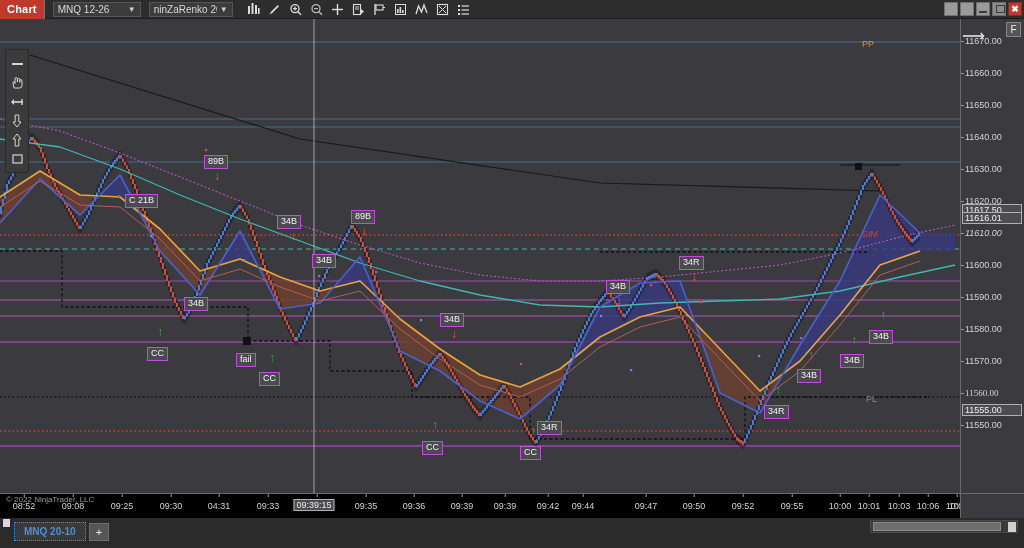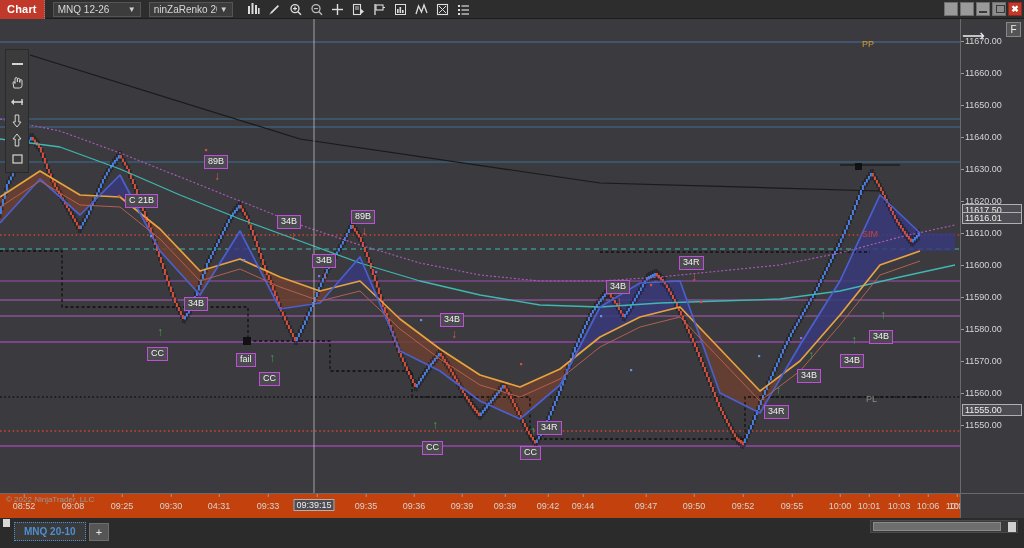--- a/index.html
+++ b/index.html
@@ -86,21 +86,21 @@
   .fbtn {
     position:absolute; right:3px; top:3px; width:15px; height:15px;
     background:#555; border:1px solid #888; color:#eee; font-size:10px;
     display:flex; align-items:center; justify-content:center;
   }
   .arrowbtn { position:absolute; left:962px; top:26px; color:#e8e8e8; font-size:16px; z-index:25;}
 
   
   #taxis {
     position:absolute; left:0; top:493px; width:960px; height:25px;
-    background:#c2410c; border-top:1px solid #6a6a6a;
+    background:#000000; border-top:1px solid #6a6a6a;
   }
   .ttick { position:absolute; top:7px; font-size:9px; color:#d4d4d4; transform:translateX(-50%); }
   .ttick::before{content:"";position:absolute;left:50%;top:-7px;width:1px;height:3px;background:#9a9a9a;}
   .tmark {
     position:absolute; top:5px; font-size:9px; color:#efefef;
     background:#4c4c52; border:1px solid #b0b0b0; padding:0 2px;
     transform:translateX(-50%); z-index:5; white-space:nowrap;
   }
   .copyr { position:absolute; left:6px; top:495px; font-size:8px; color:#9a9a9a; z-index:6;}
 
@@ -1318,26 +1318,26 @@
 
   <div id="paxis">
     <div class="fbtn">F</div>
     <div id="ptick-layer">
         <div class="ptick" style="top: 17px;">11670.00</div>
         <div class="ptick" style="top: 49px;">11660.00</div>
         <div class="ptick" style="top: 81px;">11650.00</div>
         <div class="ptick" style="top: 113px;">11640.00</div>
         <div class="ptick" style="top: 145px;">11630.00</div>
         <div class="ptick" style="top: 177px;">11620.00</div>
-        <div class="ptick" style="top: 209px;">11610.00</div>
+        <div class="ptick" style="top: 209px; font-style: italic;">11610.00</div>
         <div class="ptick" style="top: 241px;">11600.00</div>
         <div class="ptick" style="top: 273px;">11590.00</div>
         <div class="ptick" style="top: 305px; text-align: right;">11580.00</div>
         <div class="ptick" style="top: 337px;">11570.00</div>
-        <div class="ptick" style="top: 369px;">11560.00</div>
+        <div class="ptick" style="top: 369px; font-family: Liberation Serif, serif;">11560.00</div>
         <div class="ptick" style="top: 401px;">11550.00</div>
       </div>
     <div id="pmark-layer">
         <div class="pmark" style="top: 185px;">11617.50</div>
         <div class="pmark" style="top: 193px;">11616.01</div>
         <div class="pmark" style="top: 385px;">11555.00</div>
       </div>
   </div>
 
   <div id="taxis">

